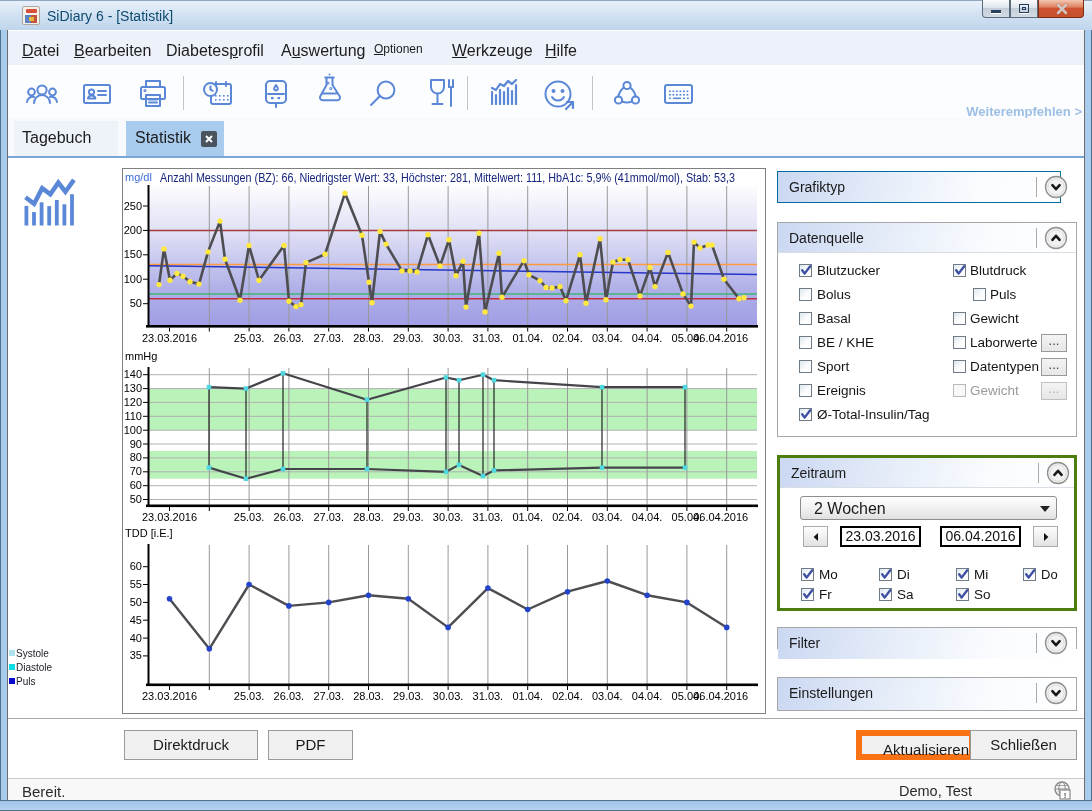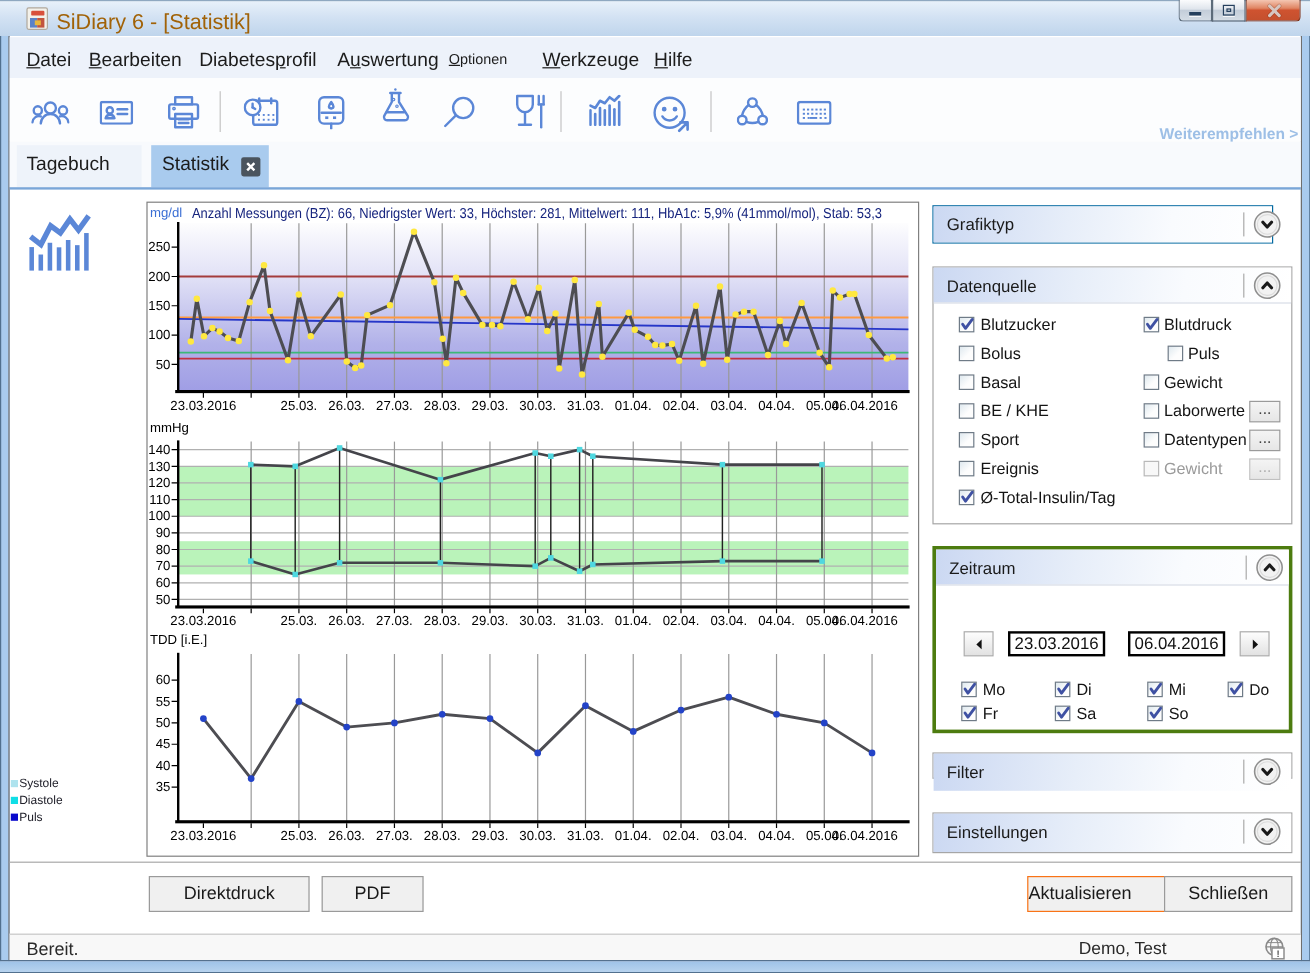--- a/index.html
+++ b/index.html
@@ -4,21 +4,21 @@
 <div class="ab" style="left:0;top:0;width:1092px;height:30px;background:linear-gradient(#e8f1fa 0%,#d3e2f3 45%,#bfd5ec 100%);border-top:1px solid #8fa8c0"></div>
 <div class="ab" style="left:0;top:30px;width:8px;height:771px;background:#a9cbee;border-left:1px solid #51708e;border-right:1px solid #6e6e6e"></div>
 <div class="ab" style="left:1084px;top:30px;width:8px;height:771px;background:#a9cbee;border-left:1px solid #6e6e6e;border-right:1px solid #51708e"></div>
 <div class="ab" style="left:0;top:800px;width:1092px;height:11px;background:linear-gradient(#9ec2e8,#b7d3ee);border-top:1px solid #55718e;border-bottom:1px solid #51708e"></div>
 <div class="ab" style="left:22px;top:6px;width:18px;height:19px;background:#f3f1ea;border:1px solid #b0a89c;border-radius:2px">
     <div class="ab" style="left:3px;top:2px;width:11px;height:4px;background:#d8503c;border-radius:1px"></div>
     <div class="ab" style="left:2px;top:8px;width:6px;height:8px;background:#5a82c8"></div>
     <div class="ab" style="left:8px;top:8px;width:6px;height:8px;background:#c2543e"></div>
     <div class="ab" style="left:6px;top:10px;width:5px;height:4px;background:#e8b83c"></div>
   </div>
-<div class="ab" style="left:47px;top:8px;font-size:18px;color:#a16207">SiDiary 6 - [Statistik]</div>
+<div class="ab" style="left:47px;top:8px;font-size:14px;color:#0c4a6e">SiDiary 6 - [Statistik]</div>
 <div class="ab" style="left:982px;top:0;width:28px;height:18px;background:linear-gradient(#fbfcfd 0%,#dfe5ec 45%,#c3cdd9 50%,#d4dce5 100%);border:1px solid #5c6b7a;border-top:none;border-radius:0 0 0 4px">
     <div class="ab" style="left:8px;top:10px;width:10px;height:3px;background:#25405e;box-shadow:0 1px 0 #fff"></div>
   </div>
 <div class="ab" style="left:1010px;top:0;width:28px;height:18px;background:linear-gradient(#fbfcfd 0%,#dfe5ec 45%,#c3cdd9 50%,#d4dce5 100%);border:1px solid #5c6b7a;border-top:none">
     <div class="ab" style="left:8px;top:4px;width:10px;height:9px;border:1.6px solid #25405e;box-shadow:0 1px 0 #fff">
       <div class="ab" style="left:1.5px;top:1.5px;width:4px;height:3px;border:1.4px solid #25405e"></div>
     </div>
   </div>
 <div class="ab" style="left:1038px;top:0;width:46px;height:18px;background:linear-gradient(#f4c6b2 0%,#e08563 40%,#cf5330 50%,#c4502e 100%);border:1px solid #7c2d14;border-top:none;border-radius:0 0 4px 0">
     <svg class="ab" style="left:16px;top:2px" width="14" height="14" viewBox="0 0 14 14">
@@ -563,20 +563,26 @@
   </div>
 <div style="position:absolute;left:777px;top:455px;width:300px;height:156px;border:3px solid #4d7c0f;background:#fff">
     <div style="position:absolute;left:0;top:0;right:0;height:30px;background:linear-gradient(98deg,#cbd8f2 0%,#e7eef9 40%,#f9fbfe 70%,#ffffff 100%);border-bottom:1px solid #d8dde6"></div>
     <div style="position:absolute;left:11px;top:7px;font-size:14px;color:#1a1a1a">Zeitraum</div>
     <div style="position:absolute;left:258px;top:5px;width:1px;height:20px;background:#aaa"></div>
     <svg style="position:absolute;left:266px;top:3px" width="24" height="24" viewBox="-12 -12 24 24">
       <circle cx="0" cy="0" r="10.5" fill="#f2f2f2" stroke="#8f8f8f" stroke-width="1.3"></circle>
       <circle cx="0" cy="0" r="8.2" fill="none" stroke="#dcdcdc" stroke-width="1"></circle>
       <path d="M-3.6 1.8 L0 -2.2 L3.6 1.8" fill="none" stroke="#1a1a1a" stroke-width="2.6" stroke-linecap="round" stroke-linejoin="round"></path>
     </svg>
+    <div style="position:absolute;left:20px;top:38px;width:257px;height:24px;border:1px solid #8e8e8e;border-radius:3px;background:linear-gradient(#fefefe 0%,#f0f0f0 55%,#e0e0e0 100%)">
+      <div style="position:absolute;left:13px;top:3px;font-size:16px;color:#1a1a1a">2 Wochen</div>
+      <svg style="position:absolute;right:6px;top:9px" width="10" height="6" viewBox="0 0 10 6">
+        <path d="M0 0 L10 0 L5 6 z" fill="#222"></path>
+      </svg>
+    </div>
     <div style="position:absolute;left:23px;top:68px;width:25px;height:21px;border:1px solid #ababab;background:linear-gradient(#fdfdfd,#e2e2e2)">
       <svg style="position:absolute;left:7px;top:5px" width="10" height="10" viewBox="0 0 10 10">
         <path d="M7 1 L2.6 5 L7 9 z" fill="#111"></path>
       </svg>
     </div>
     <div style="position:absolute;left:60px;top:68px;width:81px;height:21px;border:2px solid #000;background:#fff;font-size:14px;color:#111;text-align:center;line-height:17px">23.03.2016</div>
     <div style="position:absolute;left:160px;top:68px;width:81px;height:21px;border:2px solid #000;background:#fff;font-size:14px;color:#111;text-align:center;line-height:17px">06.04.2016</div>
     <div style="position:absolute;left:253px;top:68px;width:25px;height:21px;border:1px solid #ababab;background:linear-gradient(#fdfdfd,#e2e2e2)">
       <svg style="position:absolute;left:7px;top:5px" width="10" height="10" viewBox="0 0 10 10">
         <path d="M3 1 L7.4 5 L3 9 z" fill="#111"></path>
@@ -641,21 +647,21 @@
     <div style="position:absolute;left:258px;top:5px;width:1px;height:20px;background:#aaa"></div>
     <svg style="position:absolute;left:266px;top:3px" width="24" height="24" viewBox="-12 -12 24 24">
       <circle cx="0" cy="0" r="10.5" fill="#f2f2f2" stroke="#8f8f8f" stroke-width="1.3"></circle>
       <circle cx="0" cy="0" r="8.2" fill="none" stroke="#dcdcdc" stroke-width="1"></circle>
       <path d="M-3.6 -1.8 L0 2.2 L3.6 -1.8" fill="none" stroke="#1a1a1a" stroke-width="2.6" stroke-linecap="round" stroke-linejoin="round"></path>
     </svg>
   </div>
 <div class="ab" style="left:8px;top:718px;width:1076px;height:1px;background:#a9a9a9"></div>
 <div class="ab" style="left:124px;top:730px;width:134px;height:30px;border:1px solid #9a9a9a;background:#f0f0f0;font-size:15px;color:#1a1a1a;text-align:center;line-height:28px">Direktdruck</div>
 <div class="ab" style="left:268px;top:730px;width:85px;height:30px;border:1px solid #9a9a9a;background:#f0f0f0;font-size:15px;color:#1a1a1a;text-align:center;line-height:28px">PDF</div>
-<div class="ab" style="left:856px;top:730px;width:119px;height:30px;border:1px solid #f97316;background:#f0f0f0;font-size:15px;color:#1a1a1a;text-align:left;line-height:28px">Aktualisieren</div>
+<div class="ab" style="left:856px;top:730px;width:119px;height:30px;border:6px solid #f97316;background:#f0f0f0;font-size:15px;color:#1a1a1a;text-align:right;line-height:28px">Aktualisieren</div>
 <div class="ab" style="left:970px;top:730px;width:107px;height:30px;border:1px solid #9a9a9a;background:#f0f0f0;font-size:15px;color:#1a1a1a;text-align:center;line-height:28px">Schließen</div>
 <div class="ab" style="left:8px;top:778px;width:1076px;height:22px;background:#f8f8f8;border-top:1px solid #c8c8c8"></div>
 <div class="ab" style="left:22px;top:783px;font-size:15px;color:#2a2a2a">Bereit.</div>
 <div class="ab" style="left:899px;top:783px;font-size:14.5px;font-weight:normal;color:#2a2a2a">Demo, Test</div>
 <svg class="ab" style="left:1052px;top:780px" width="20" height="20" viewBox="0 0 20 20">
     <circle cx="10" cy="9" r="7" fill="none" stroke="#8a8a8a" stroke-width="1.4"></circle>
     <ellipse cx="10" cy="9" rx="3.2" ry="7" fill="none" stroke="#8a8a8a" stroke-width="1"></ellipse>
     <line x1="3" y1="9" x2="17" y2="9" stroke="#8a8a8a" stroke-width="1"></line>
     <line x1="4" y1="5.5" x2="16" y2="5.5" stroke="#8a8a8a" stroke-width="0.8"></line>
     <rect x="8" y="10" width="10" height="9" fill="#fff" stroke="#8a8a8a" stroke-width="1.2"></rect>

